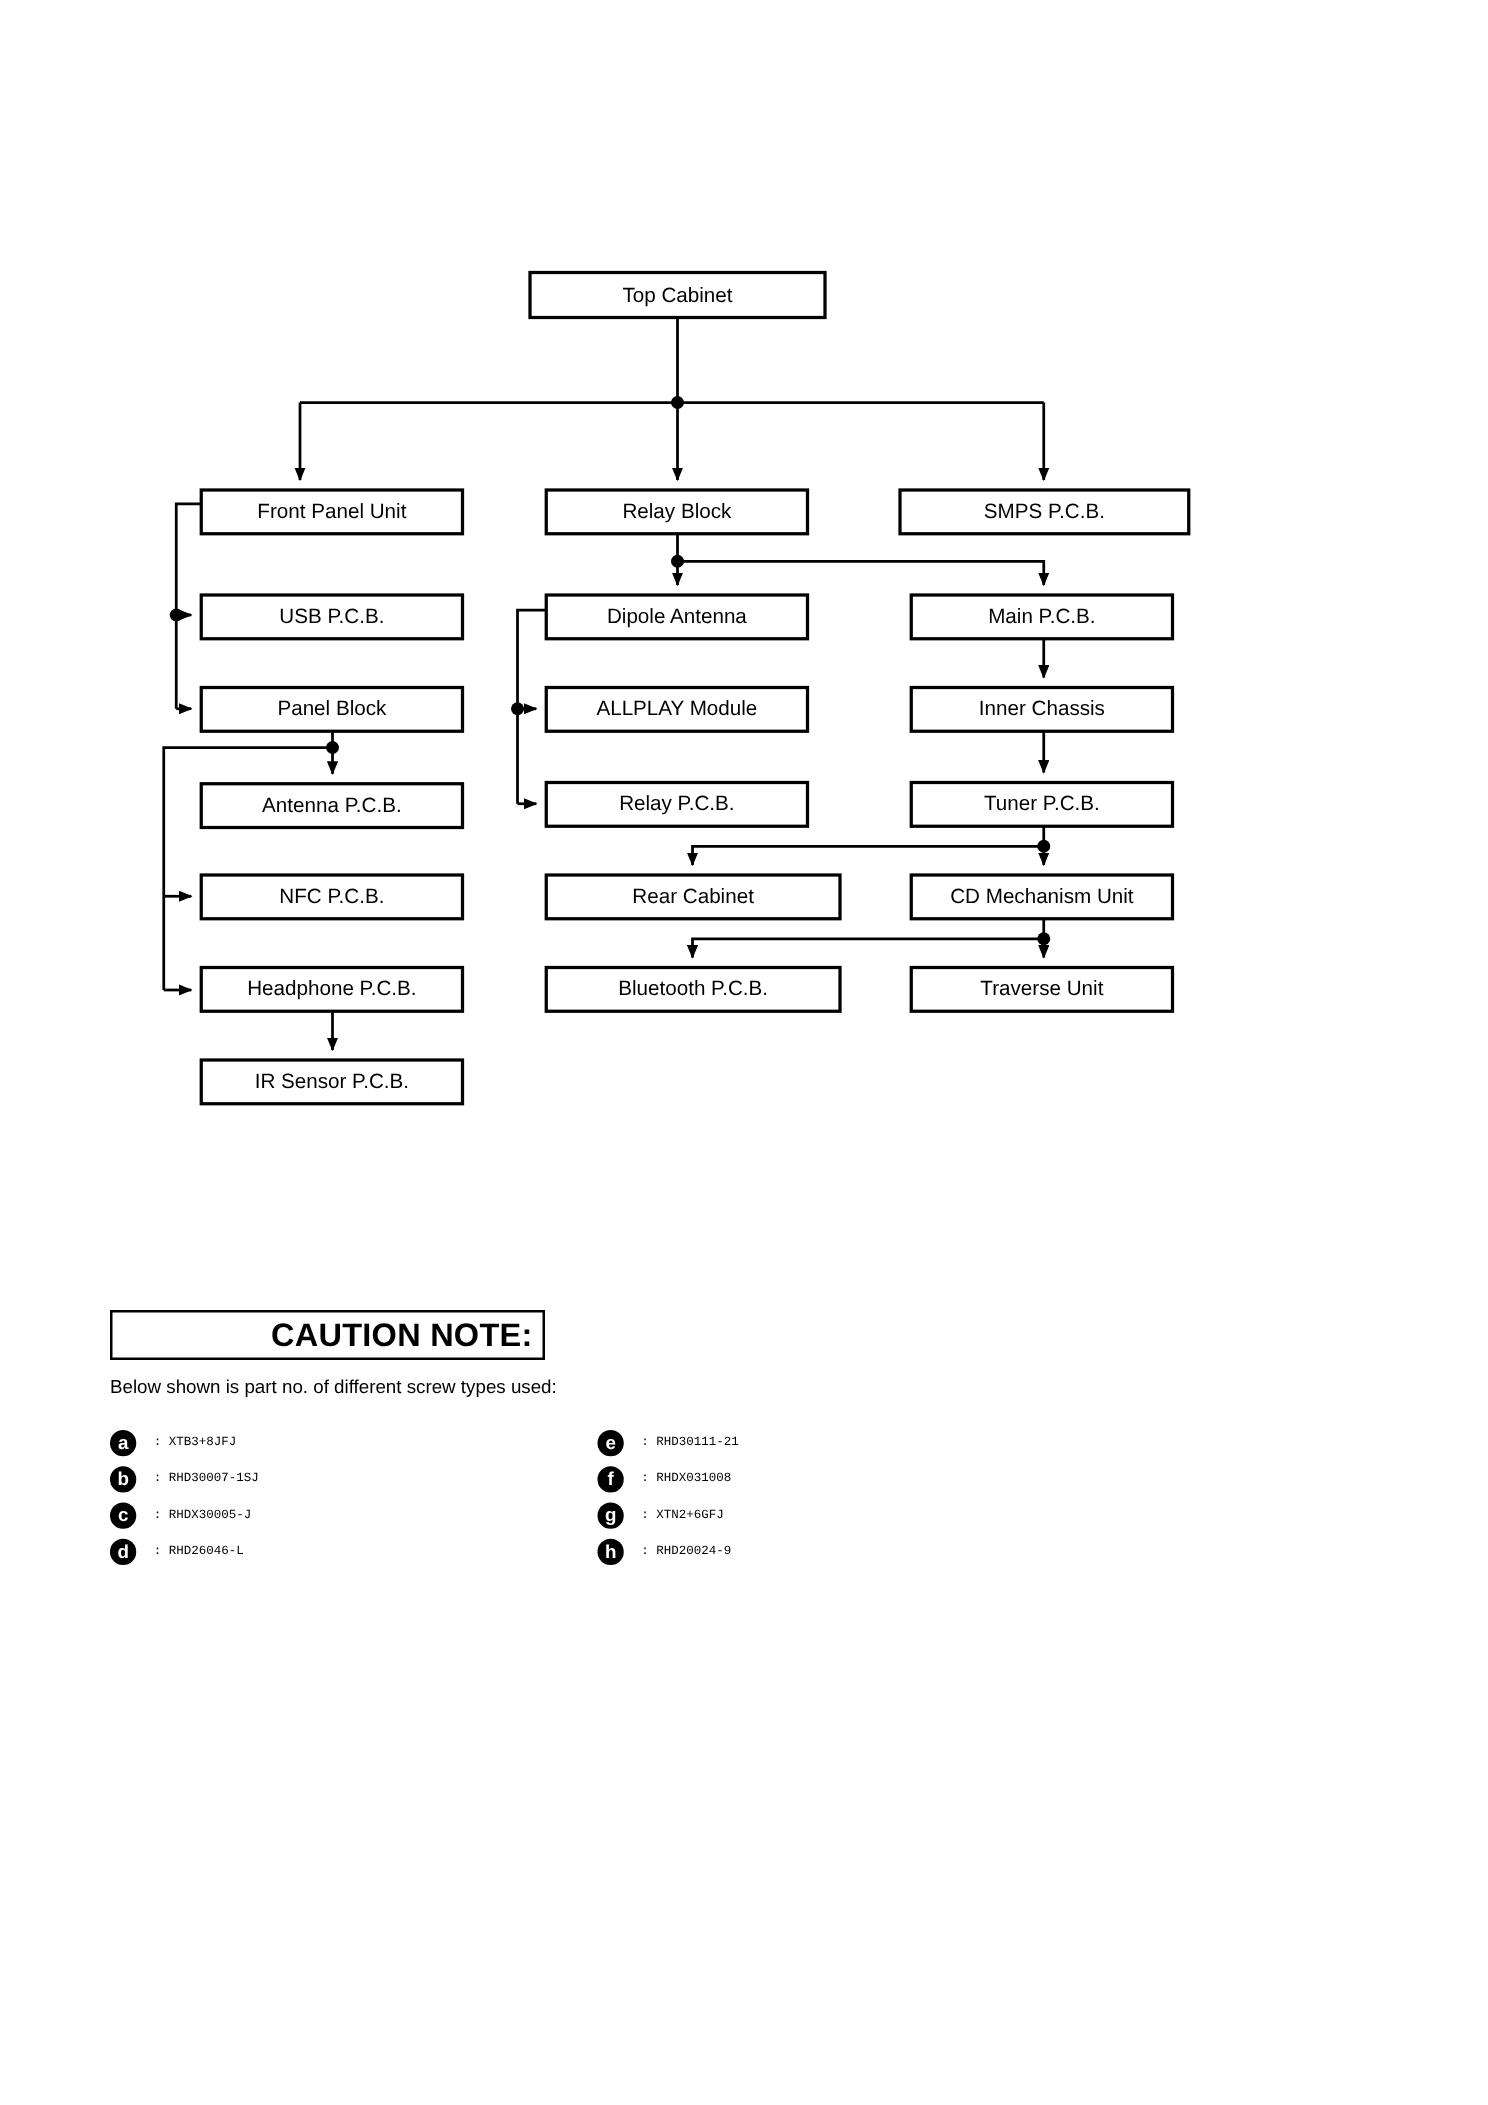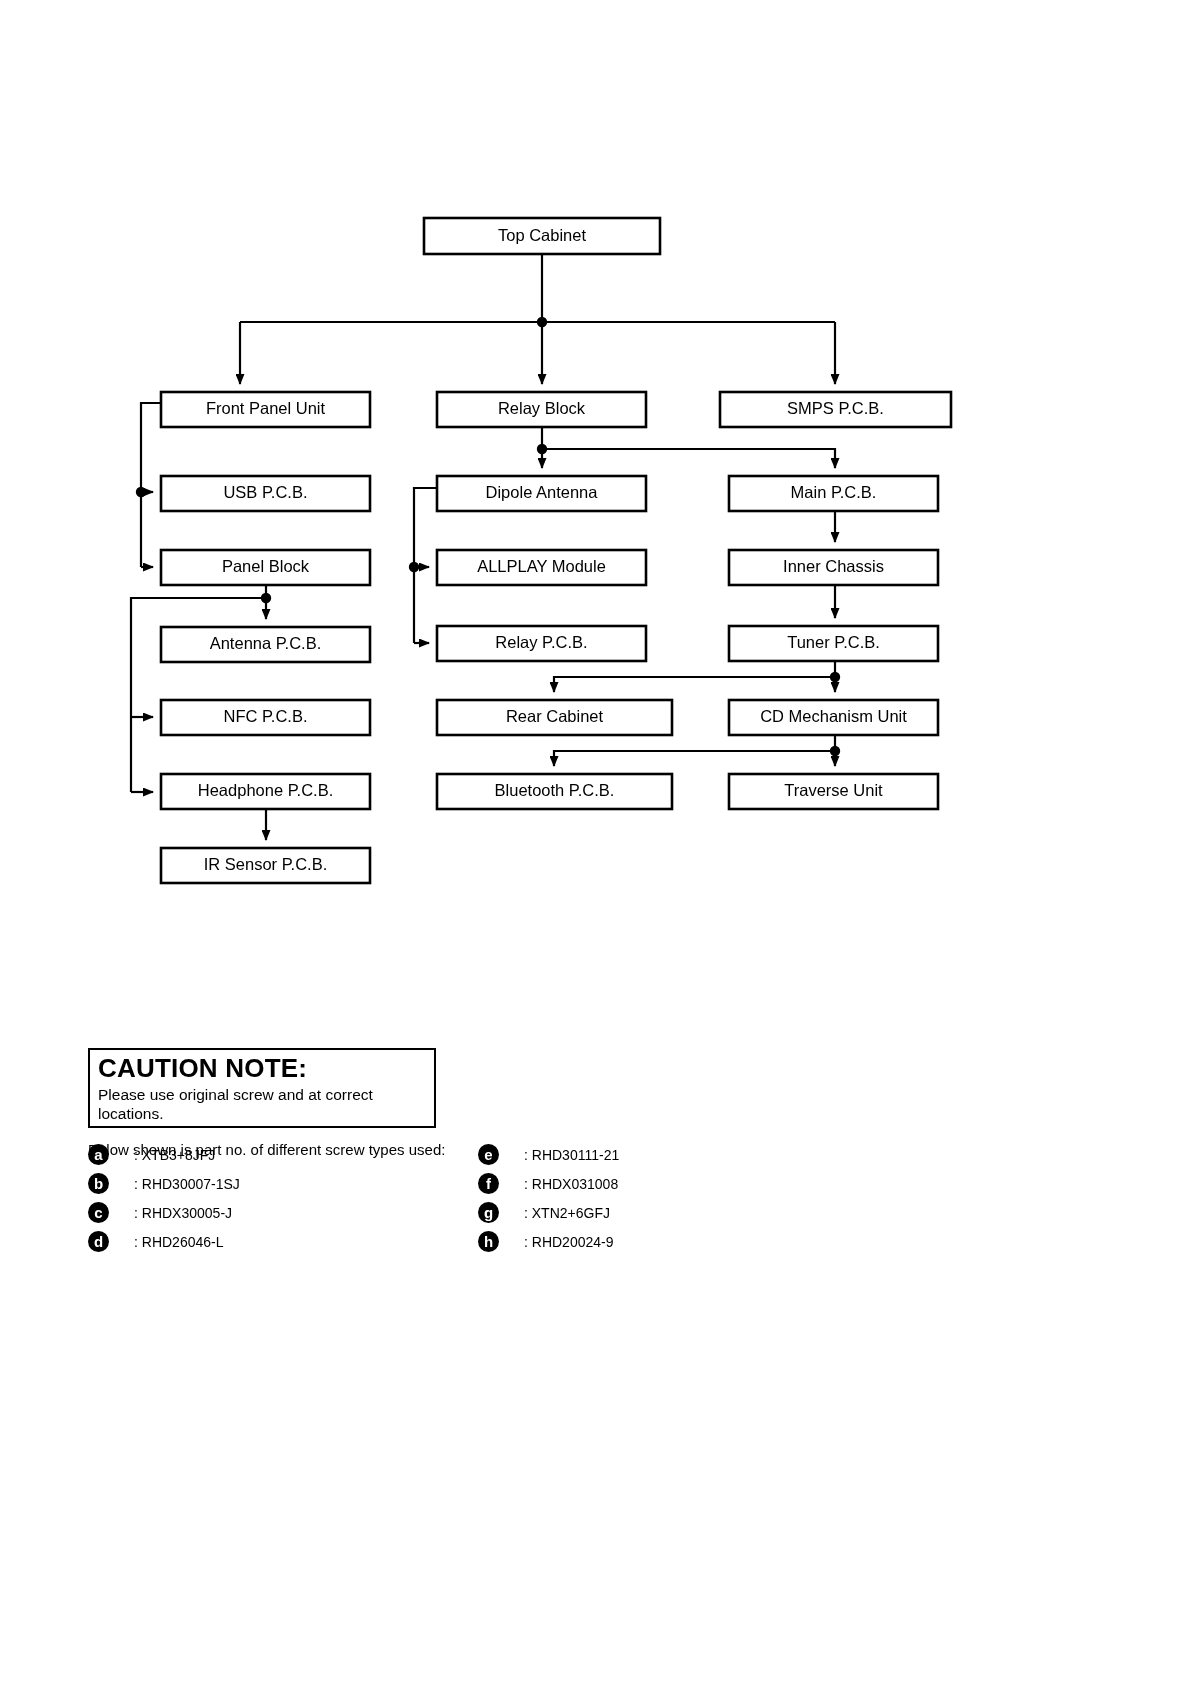--- a/index.html
+++ b/index.html
@@ -17,21 +17,21 @@
     font-size:16.5px;
     fill:#000;
     text-anchor:middle;
     dominant-baseline:middle;
   }
   .nodebox{fill:#ffffff;stroke:#000000;stroke-width:2.6;}
   .edge{stroke:#000000;stroke-width:2.2;fill:none;}
   .junction{fill:#000000;}
 
   
-  .caution-wrap{position:absolute;left:88px;top:1048px;width:348px;}
+  .caution-wrap{position:absolute;left:88px;top:1048px;width:348px;text-align:right;}
   .caution-box{
     border:2.4px solid #000;
     padding:4px 8px 3px 8px;
     box-sizing:border-box;
     background:#fff;
   }
   .caution-title{
     font-size:26px;
     font-weight:bold;
     line-height:1.1;
@@ -69,23 +69,24 @@
     font-size:15px;
     font-weight:bold;
     display:flex;
     align-items:center;
     justify-content:center;
     line-height:1;
     flex:0 0 auto;
     font-family:"Liberation Sans", sans-serif;
   }
   .screw-text{
-    font-size:14px;
-    margin-left:25px;
+    font-size:10px;
+    margin-left:14px;
     white-space:nowrap;
+    font-family:Liberation Mono, monospace;
   }
 </style>
 </head>
 <body>
 
 <div id="page">
 
   <svg id="flow" viewBox="0 0 1190 1684">
     <defs>
       <marker id="arrowhead" markerWidth="11" markerHeight="9" refX="10" refY="4.5" orient="auto" markerUnits="userSpaceOnUse">
@@ -240,21 +241,20 @@
       <g>
         <rect class="nodebox" x="161" y="848" width="209" height="35"></rect>
         <text class="boxlabel" x="265.5" y="866">IR Sensor P.C.B.</text>
       </g>
     </g>
   </svg>
 
   <div class="caution-wrap">
     <div class="caution-box">
       <div class="caution-title">CAUTION NOTE:</div>
-      <div class="caution-sub">Please use original screw and at correct locations.</div>
     </div>
     <div class="below-note">Below shown is part no. of different screw types used:</div>
   </div>
 
   <div class="screw-cols">
 
     <div class="screw-col">
       <div class="screw-row">
         <span class="screw-badge">a</span>
         <span class="screw-text">: XTB3+8JFJ</span>

